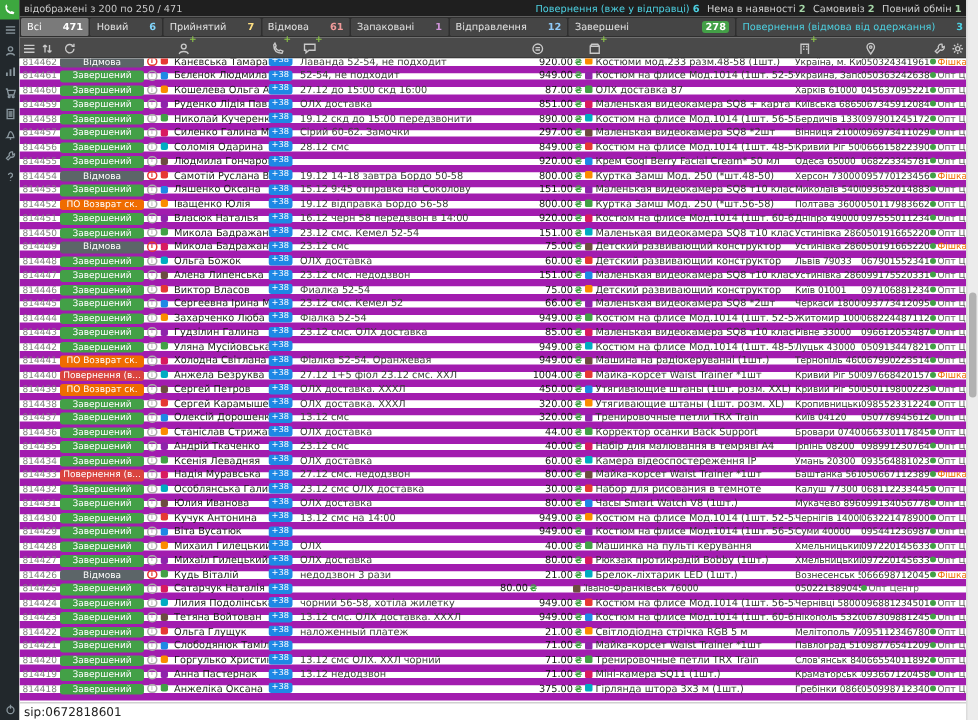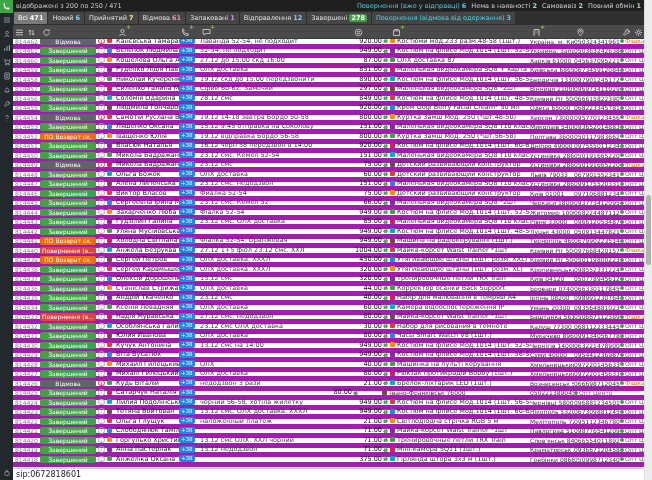--- a/index.html
+++ b/index.html
@@ -11,24 +11,24 @@
   .side-ic{width:13px;height:14px;display:flex;align-items:center;justify-content:center;flex:none;}
   .side-ic svg{stroke:#8a979e;fill:none;stroke-width:1;}
   .side-spacer{flex:1;}
   
   .main{width:631px;display:flex;flex-direction:column;flex:none;}
   .titlebar{height:11px;background:#1f1f1f;color:#bdbdbd;font-size:6.5px;display:flex;align-items:center;padding:0 3px;gap:4px;flex:none;overflow:hidden;white-space:nowrap;}
   .titlebar .pag{color:#c9c9c9;}
   .topchips{margin-left:auto;display:flex;gap:5px;overflow:hidden;}
   .chip{display:flex;gap:2px;color:#cfcfcf;white-space:nowrap;}
   .tabsbar{height:14px;background:#2f2f2f;display:flex;align-items:stretch;gap:1px;padding:1px 0 1px 1px;flex:none;overflow:hidden;}
-  .tab{background:#454545;color:#e2e2e2;font-size:6.5px;display:flex;align-items:center;gap:2px;padding:0 4px;white-space:nowrap;border-radius:1px;cursor:default;text-align:center;}
+  .tab{background:#454545;color:#e2e2e2;font-size:6.5px;display:flex;align-items:center;gap:14px;padding:0 4px;white-space:nowrap;border-radius:1px;cursor:default;text-align:center;}
   .tab.active{background:#7a7a7a;color:#fff;}
   .tcount{font-weight:bold;}
-  .tcount.pill{color:#fff;border-radius:2px;padding:0 2px;line-height:8px;}
+  .tcount.pill{color:#fff;border-radius:2px;padding:0 2px;line-height:8px;margin-left:35px;}
   
   .grid{display:grid;grid-template-columns:27px 58px 9px 9px 63px 21px 152px 30px 8px 140px 44px 46px 24px;}
   .toolbar{height:14px;background:#4a4a4a;align-items:center;flex:none;border-bottom:1px solid #3a3a3a;}
   .hcell{display:flex;align-items:center;gap:3px;padding-left:2px;height:14px;overflow:visible;}
   .hic{position:relative;width:9px;height:9px;flex:none;}
   .hic svg{stroke:#c9c9c9;fill:none;stroke-width:0.9;display:block;}
   .plus{position:absolute;top:-4px;right:-4px;color:#8bc34a;font-size:6px;font-weight:bold;line-height:6px;}
   
   .table{flex:1;background:#fff;overflow:hidden;}
   .row{height:9.5px;align-items:center;border-bottom:5px solid #a21caf;background:#fff;font-size:6.5px;color:#222;}

